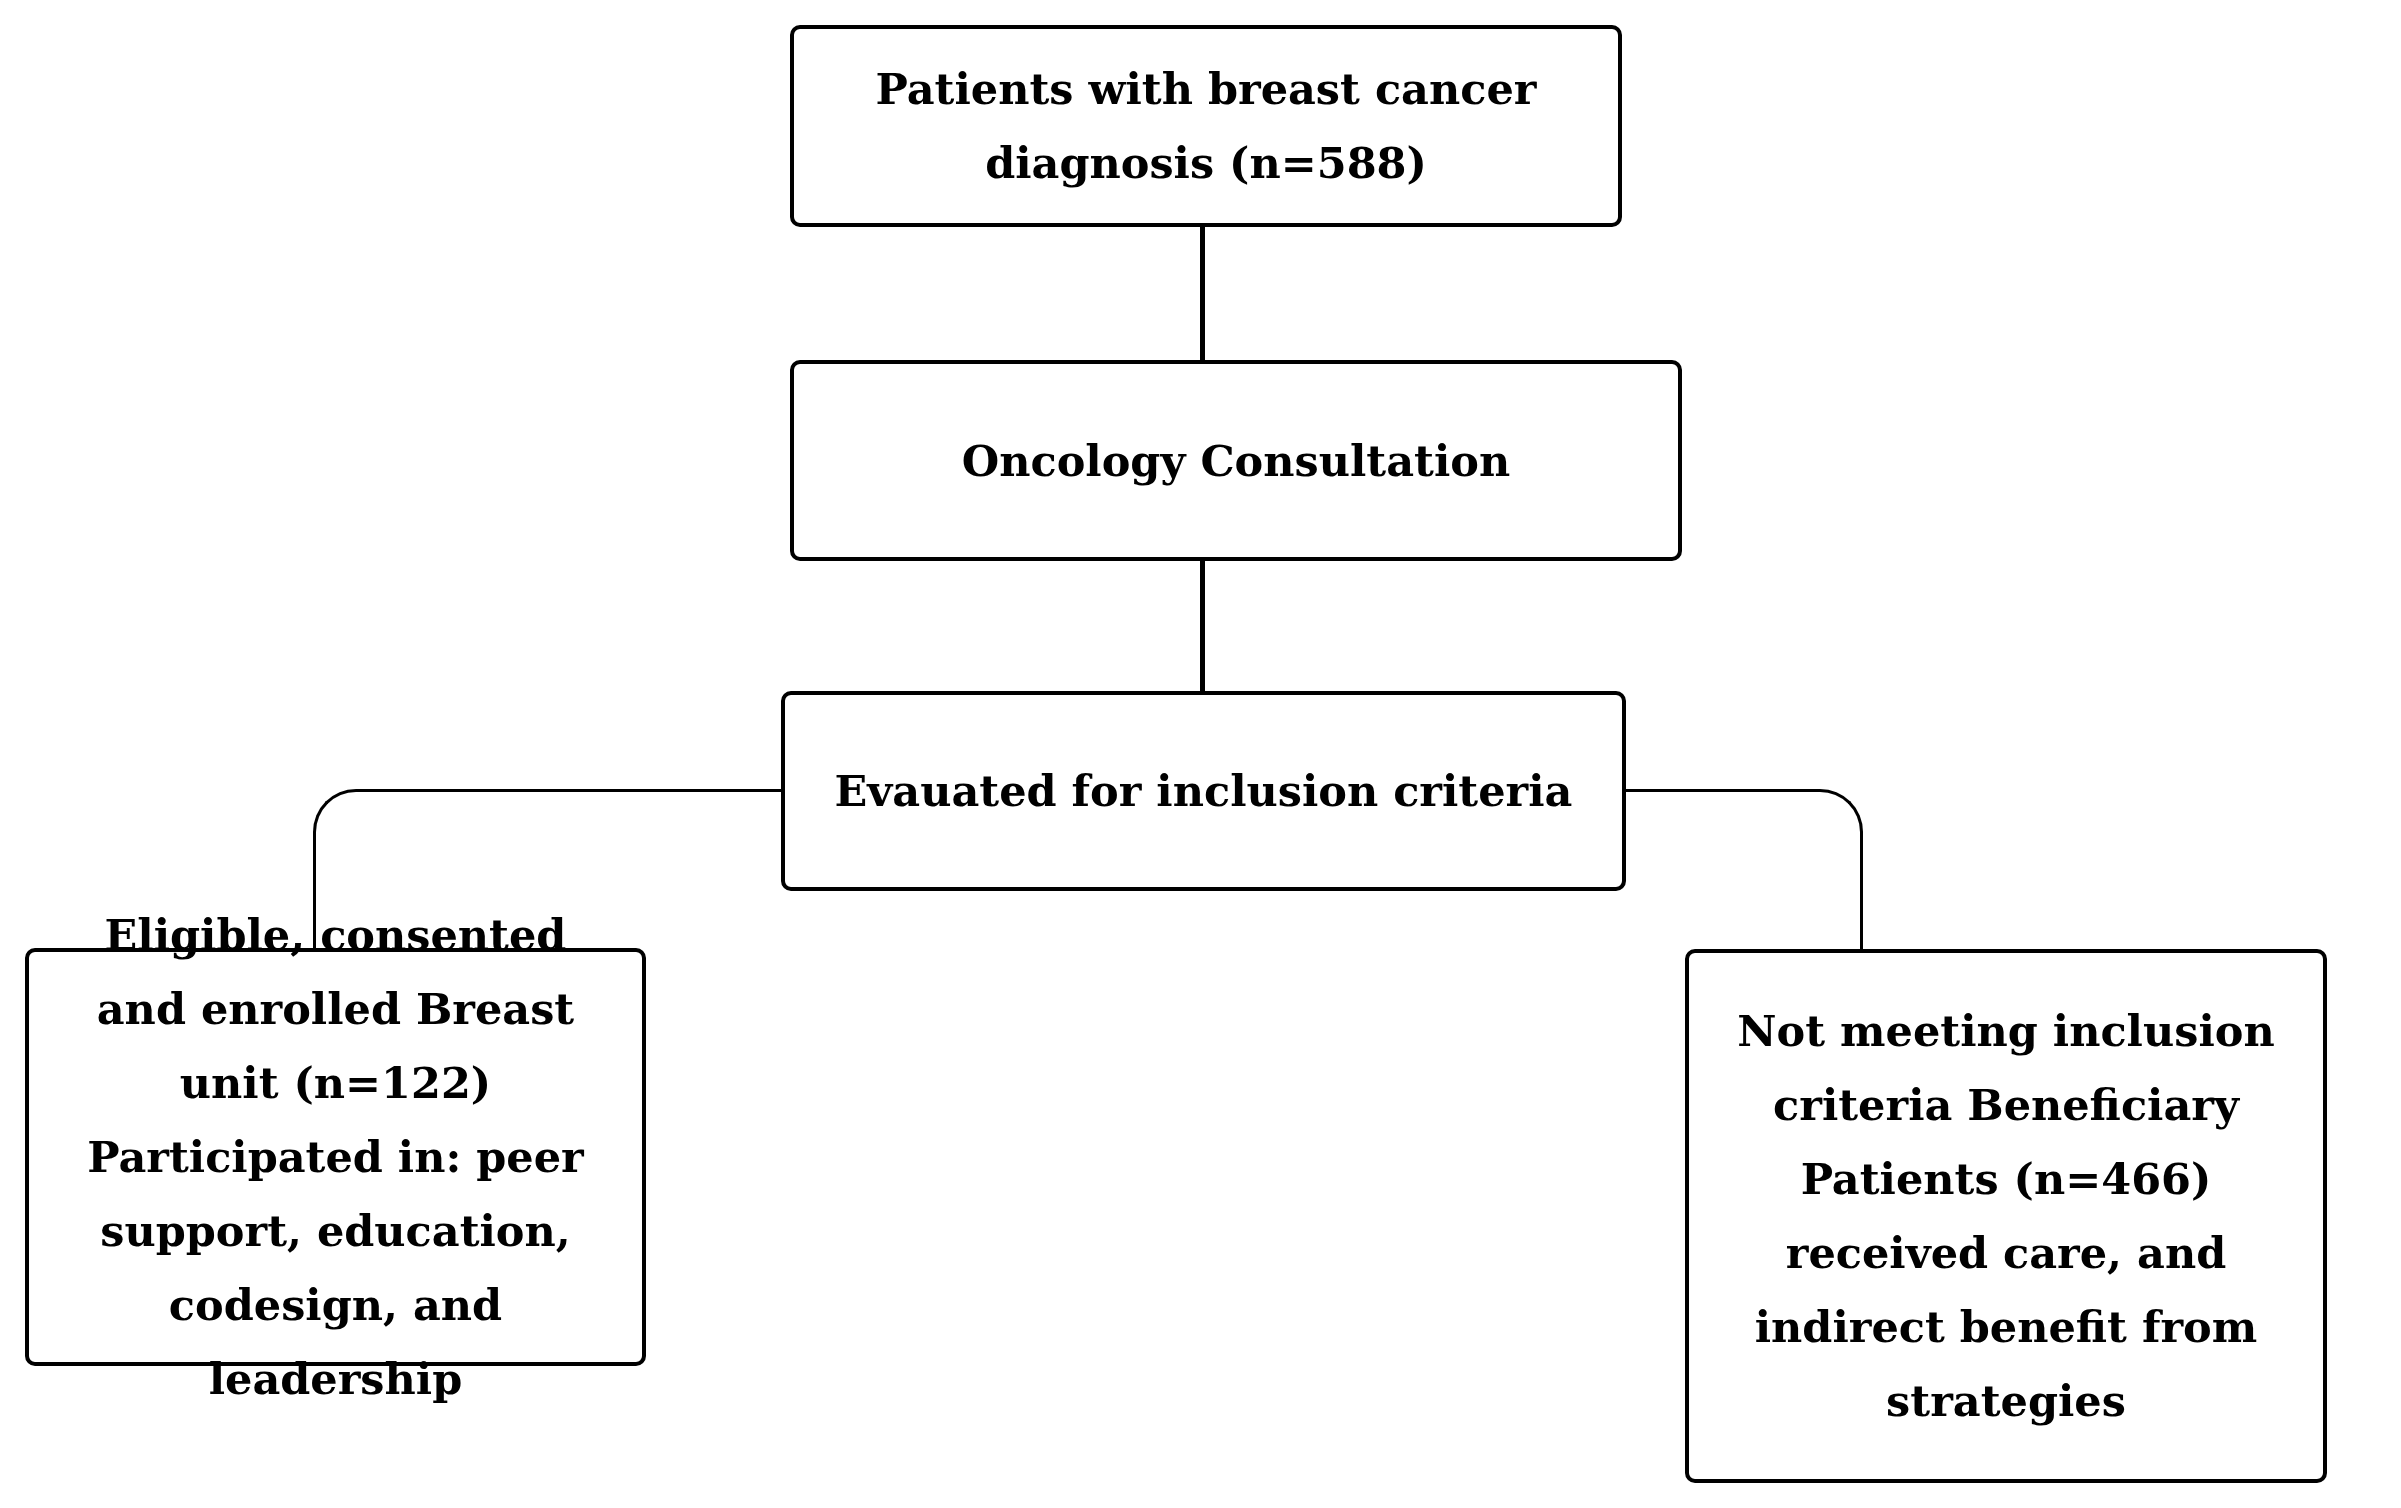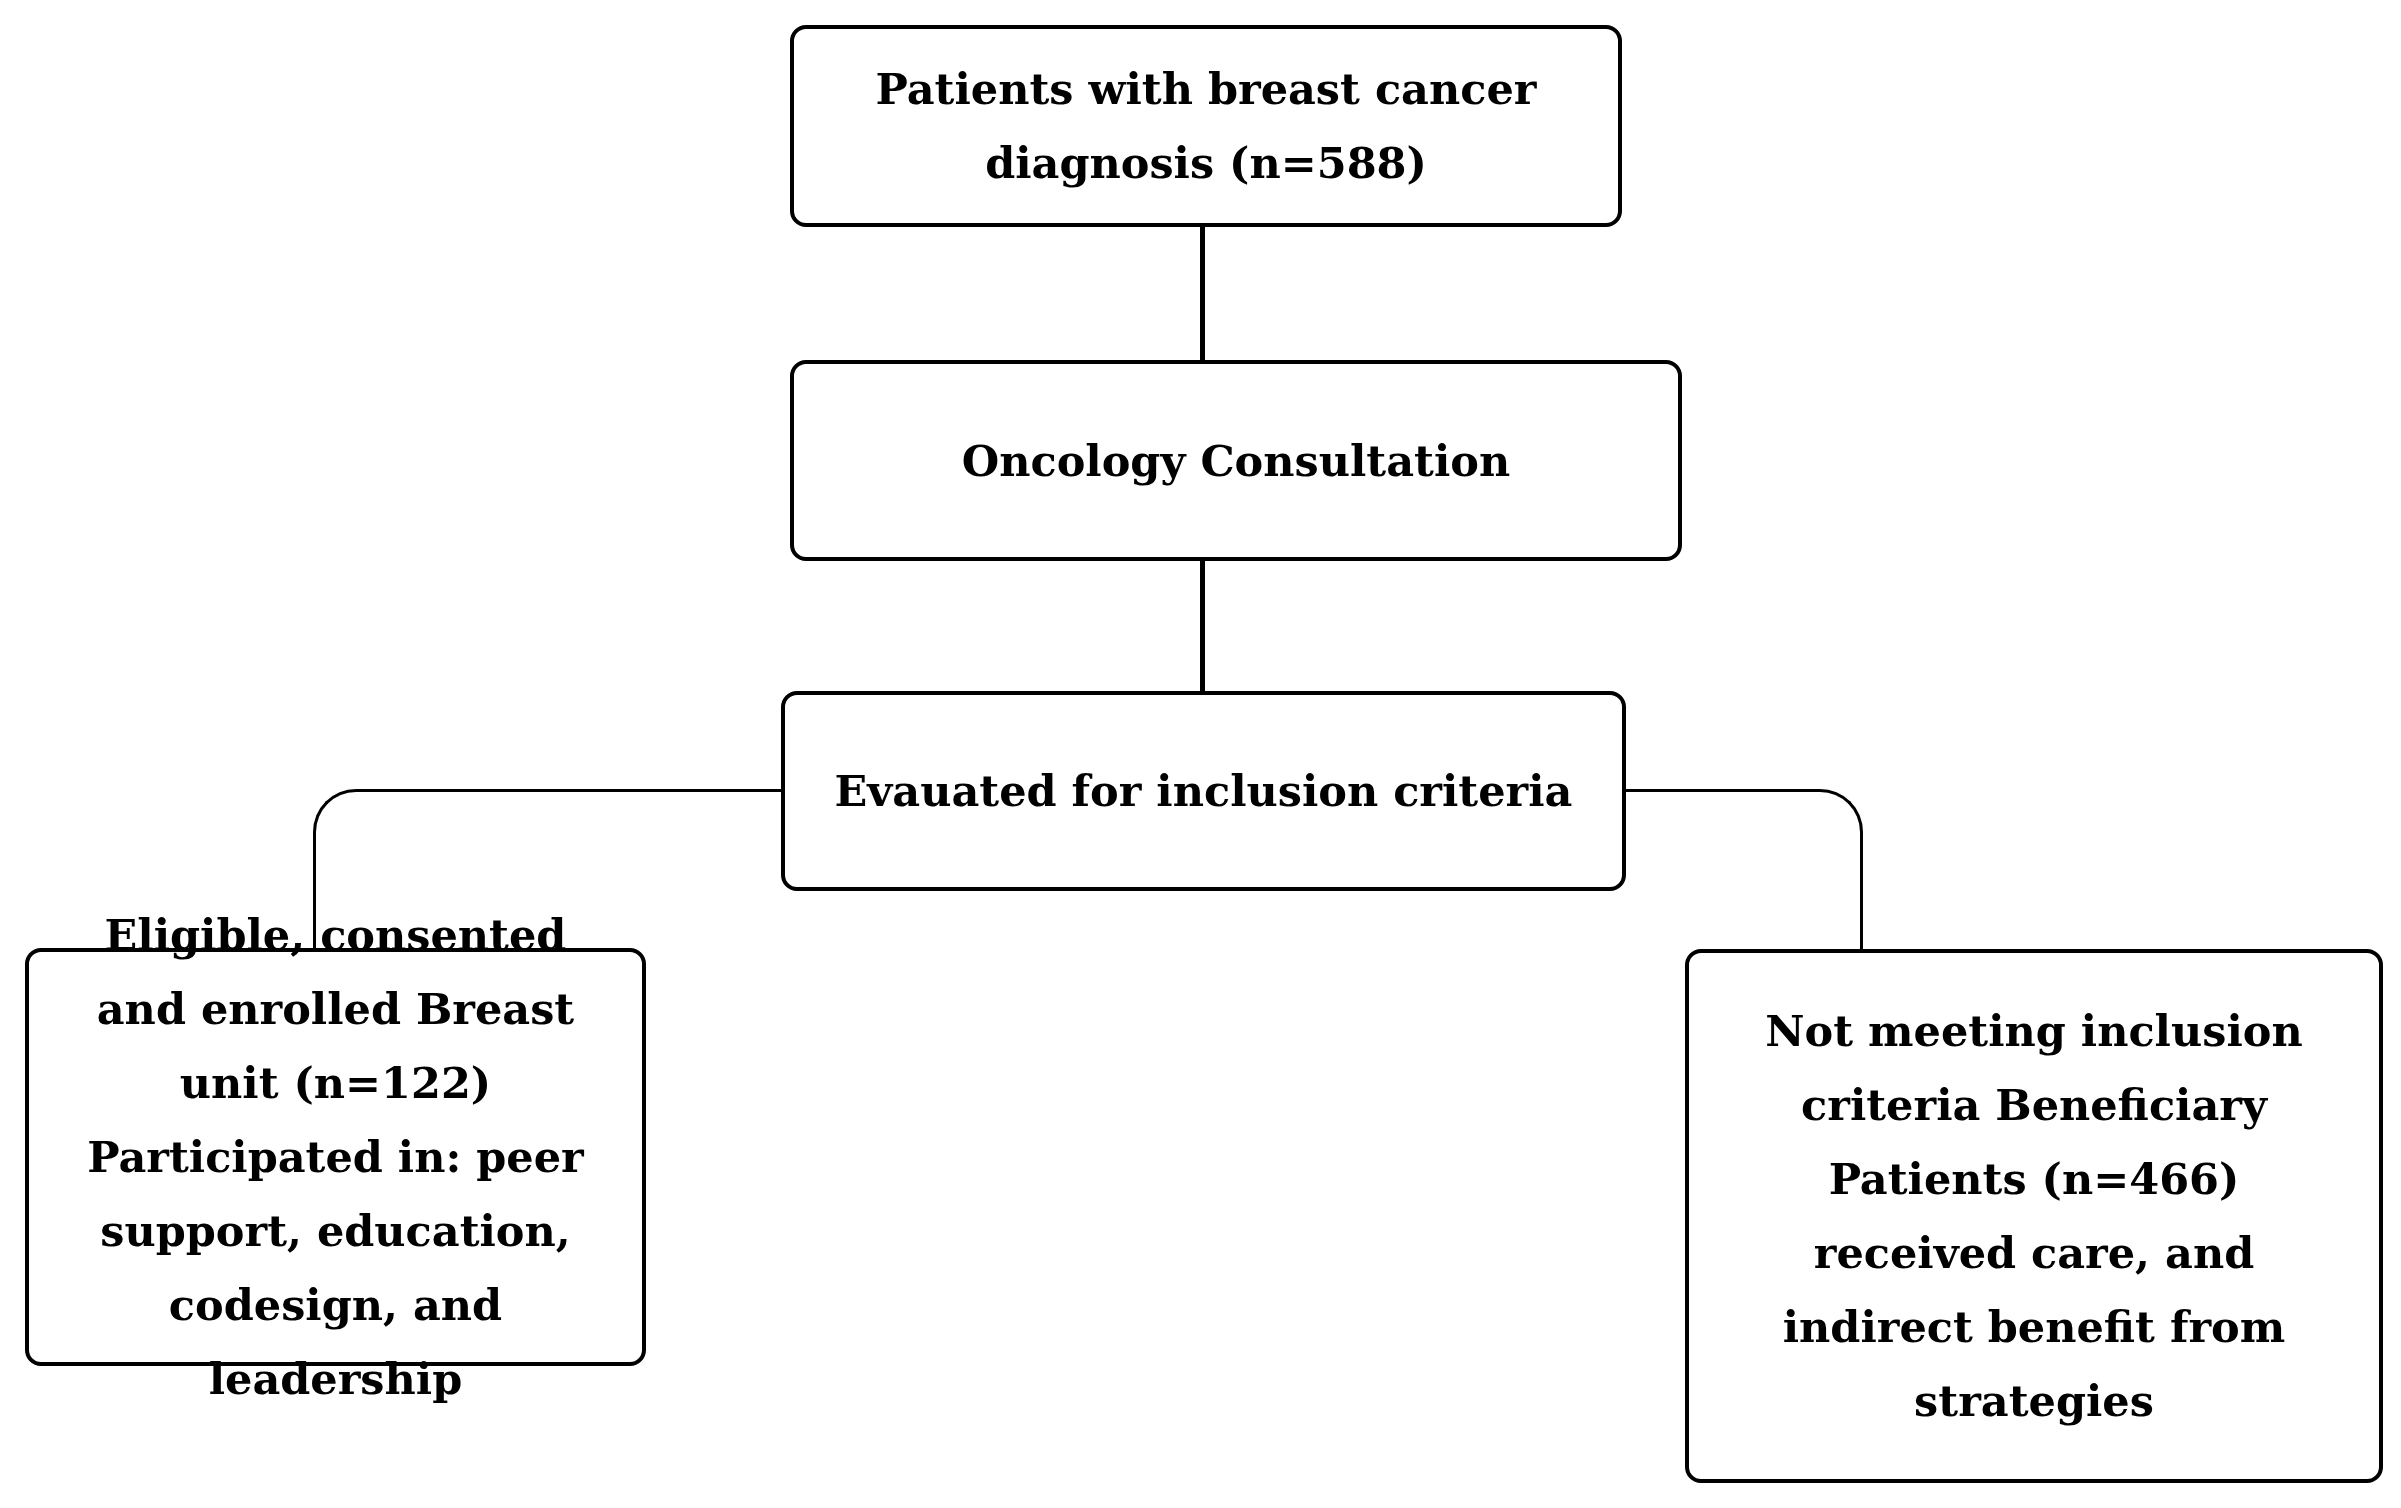--- a/index.html
+++ b/index.html
@@ -13,38 +13,38 @@
     height: 1508px;
     background: #ffffff;
     overflow: hidden;
     font-family: "DejaVu Serif", "Liberation Serif", serif;
   }
   .node {
     position: absolute;
     box-sizing: border-box;
     background: #ffffff;
     border: 4.5px solid #000000;
-    border-radius: 16px;
+    border-radius: 10px;
     display: flex;
     align-items: center;
     justify-content: center;
     text-align: center;
     color: #000000;
     font-weight: 700;
     font-size: 43px;
     line-height: 74px;
     white-space: pre-line;
     padding: 7.2px 11px;
   }
   
   .node-patients     { left: 790px;  top: 25px;   width: 832px; height: 202px; }
   .node-consultation { left: 790px;  top: 360px;  width: 892px; height: 201px; }
   .node-evaluation   { left: 781px;  top: 691px;  width: 845px; height: 200px; }
   .node-enrolled     { left: 25px;   top: 948px; width: 621px; height: 418px; }
-  .node-beneficiary  { left: 1685px; top: 949px; width: 698px; height: 534px; }
+  .node-beneficiary  { left: 1685px; top: 949px; width: 642px; height: 534px; }
 
   
   .vline {
     position: absolute;
     width: 4.5px;
     background: #000000;
   }
   .vline-1 { left: 1200px; top: 226px; height: 134px; }
   .vline-2 { left: 1200px; top: 560px; height: 132px; }
 

